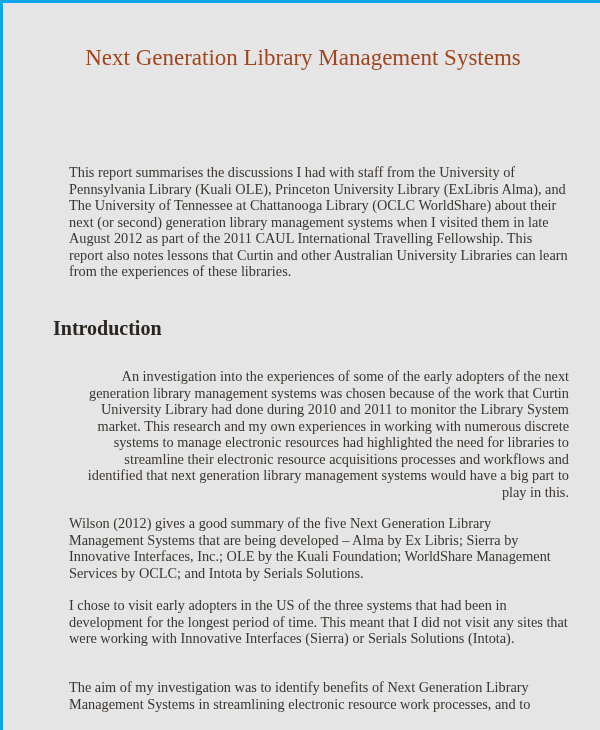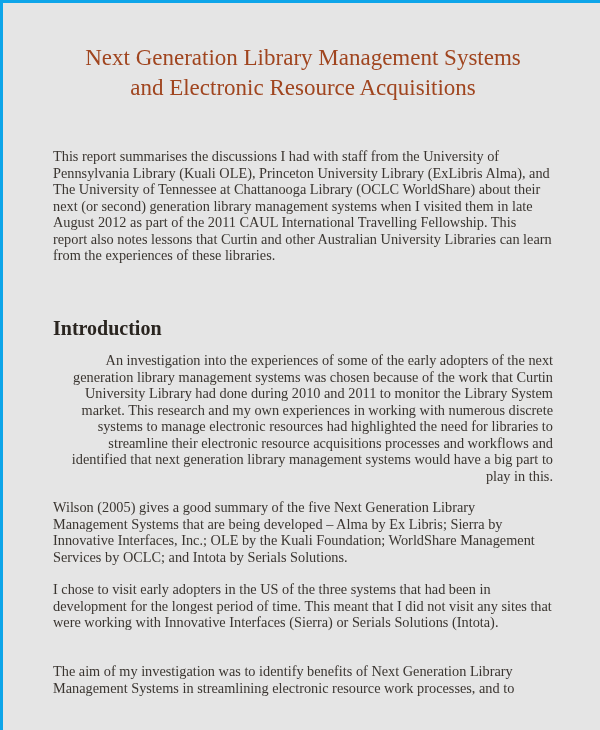--- a/index.html
+++ b/index.html
@@ -32,21 +32,21 @@
       line-height: 30px;
       color: #a0451f;
       margin: 0;
       font-weight: normal;
     }
     .body-text {
       font-family: "Liberation Serif", "DejaVu Serif", serif;
       font-size: 14.3px;
       line-height: 16.5px;
       color: #3a3530;
-      margin: 0;
+      margin: 16px;
       position: absolute;
       left: 50px;
       width: 500px;
     }
     .heading {
       font-family: "Liberation Serif", "DejaVu Serif", serif;
       font-size: 20px;
       font-weight: bold;
       color: #2a2520;
       position: absolute;
@@ -59,27 +59,26 @@
     #p-wilson { top: 496px; }
     #p-chose { top: 578px; }
     #p-aim { top: 660px; }
   </style>
 </head>
 <body>
 
 <div class="page">
   <h1 class="title">
     <span>Next Generation Library Management Systems</span><br>
-    <span>and Electronic Resource Acquisitions</span>
   </h1>
 
   <p class="body-text" id="p-summary">This report summarises the discussions I had with staff from the University of Pennsylvania Library (Kuali OLE), Princeton University Library (ExLibris Alma), and The University of Tennessee at Chattanooga Library (OCLC WorldShare) about their next (or second) generation library management systems when I visited them in late August 2012 as part of the 2011 CAUL International Travelling Fellowship. This report also notes lessons that Curtin and other Australian University Libraries can learn from the experiences of these libraries.</p>
 
   <h2 class="heading">Introduction</h2>
 
   <p class="body-text" id="p-intro">An investigation into the experiences of some of the early adopters of the next generation library management systems was chosen because of the work that Curtin University Library had done during 2010 and 2011 to monitor the Library System market. This research and my own experiences in working with numerous discrete systems to manage electronic resources had highlighted the need for libraries to streamline their electronic resource acquisitions processes and workflows and identified that next generation library management systems would have a big part to play in this.</p>
 
-  <p class="body-text" id="p-wilson">Wilson (2005) gives a good summary of the five Next Generation Library Management Systems that are being developed – Alma by Ex Libris; Sierra by Innovative Interfaces, Inc.; OLE by the Kuali Foundation; WorldShare Management Services by OCLC; and Intota by Serials Solutions.</p>
+  <p class="body-text" id="p-wilson">Wilson (2012) gives a good summary of the five Next Generation Library Management Systems that are being developed – Alma by Ex Libris; Sierra by Innovative Interfaces, Inc.; OLE by the Kuali Foundation; WorldShare Management Services by OCLC; and Intota by Serials Solutions.</p>
 
   <p class="body-text" id="p-aim">The aim of my investigation was to identify benefits of Next Generation Library Management Systems in streamlining electronic resource work processes, and to</p>
 
   <p class="body-text" id="p-chose">I chose to visit early adopters in the US of the three systems that had been in development for the longest period of time. This meant that I did not visit any sites that were working with Innovative Interfaces (Sierra) or Serials Solutions (Intota).</p>
 </div>
 
 </body></html>

